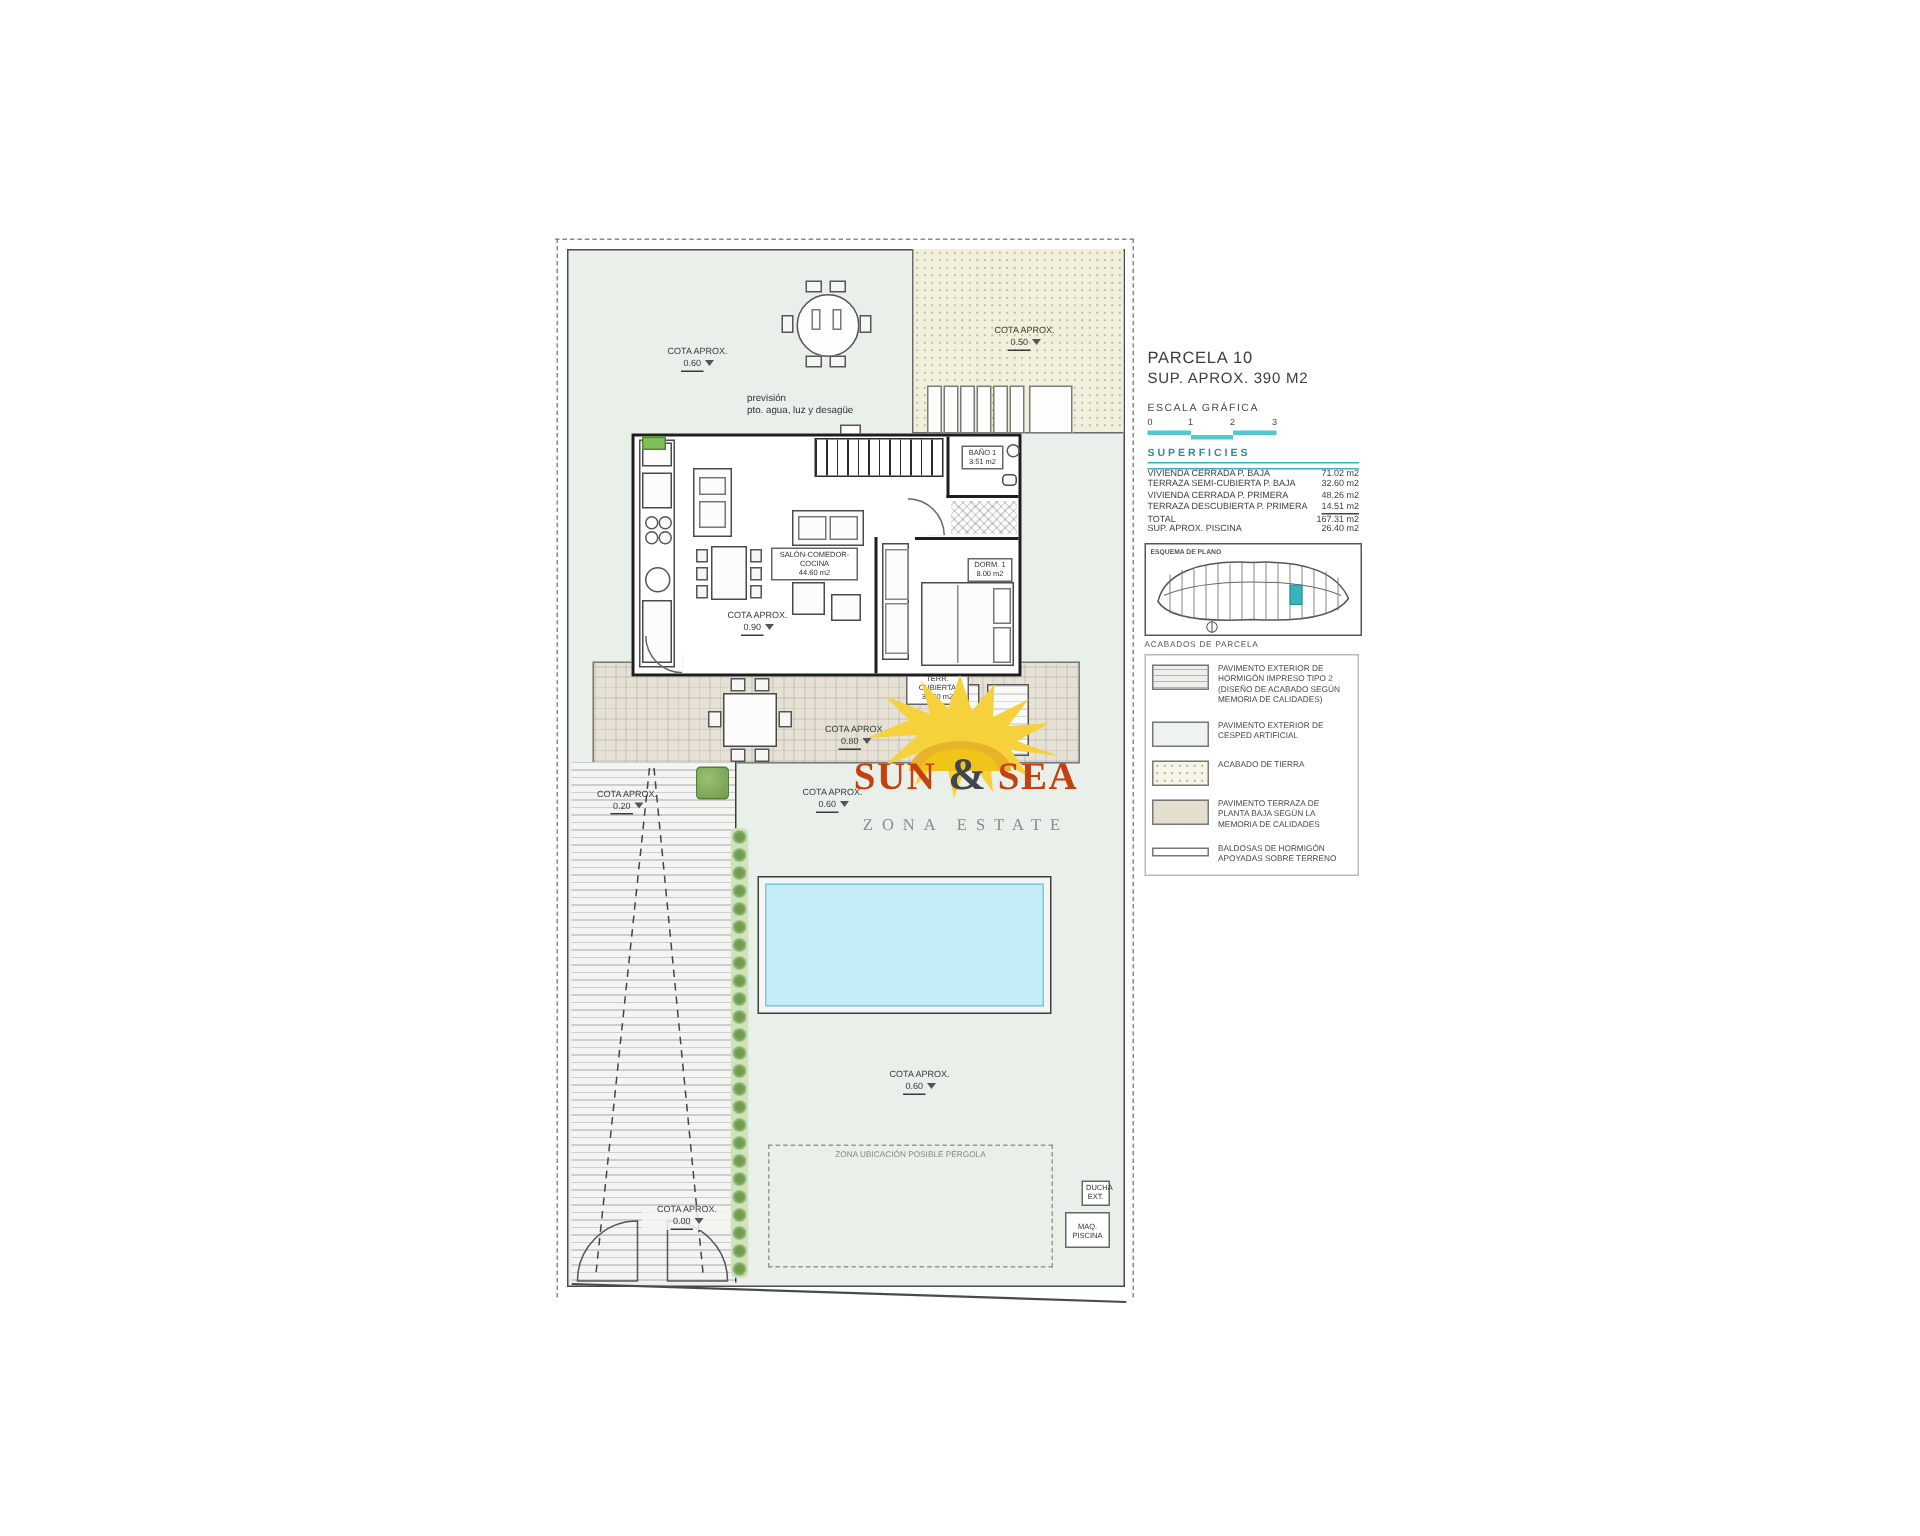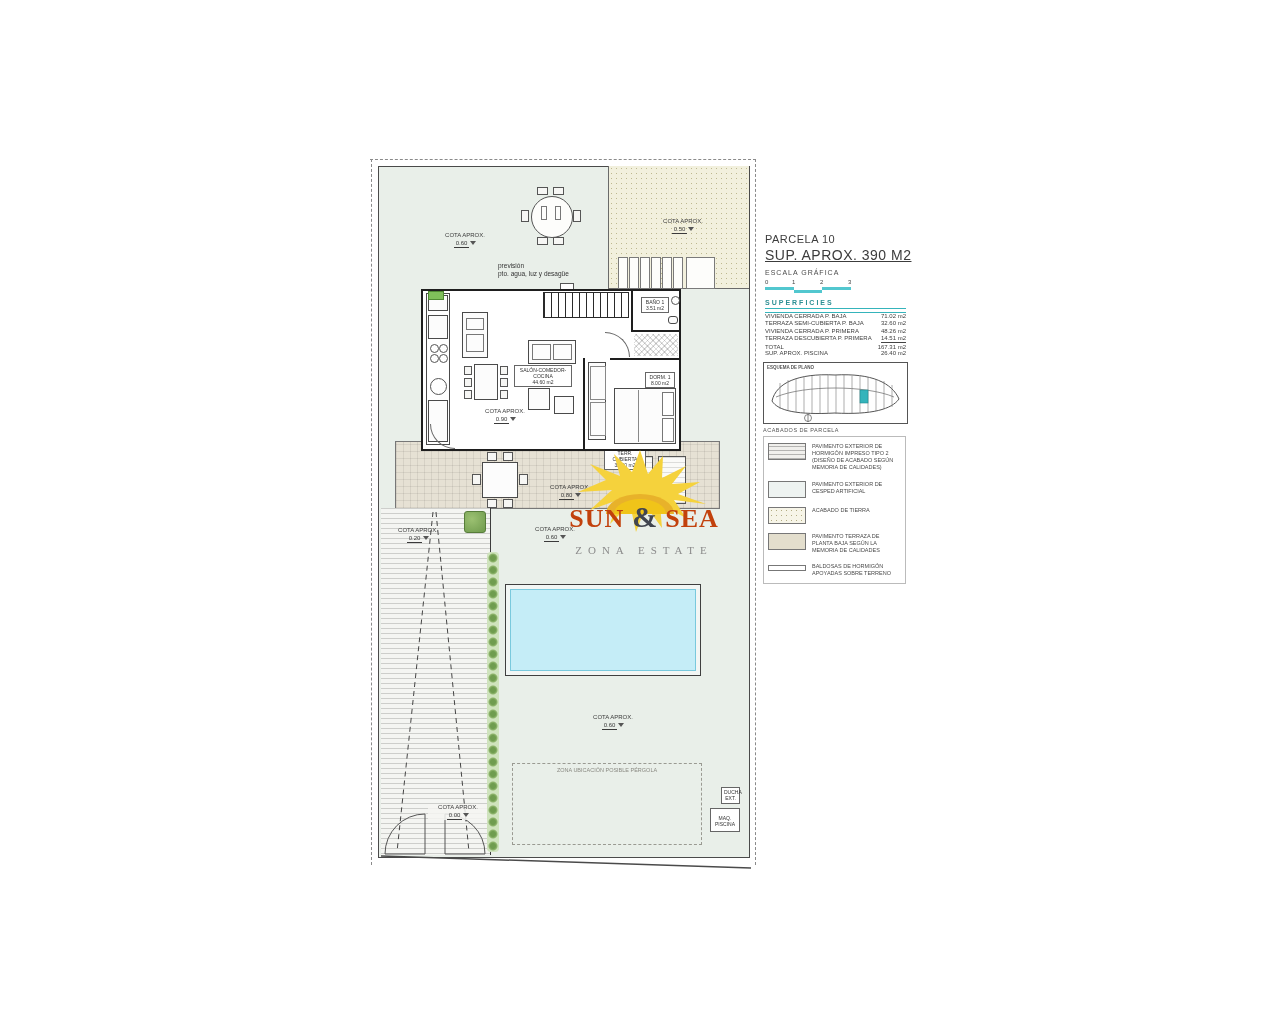--- a/index.html
+++ b/index.html
@@ -32,21 +32,21 @@
   .lounger{border:1px solid #555;background:#fafaf8 repeating-linear-gradient(0deg,rgba(0,0,0,.12) 0 1px,transparent 1px 5px);}
   
   .cota{text-align:center;font-size:6px;color:#3a3a3a;line-height:1.25;}
   .cota .v{display:inline-block;border-bottom:1px solid #3a3a3a;padding:0 2px;}
   .tri{display:inline-block;width:0;height:0;border-left:3px solid transparent;border-right:3px solid transparent;border-top:4px solid #555;margin-left:1px;vertical-align:middle;}
   .tagbox{background:#fff;border:0.5px solid #666;font-size:5px;line-height:1.2;text-align:center;color:#333;padding:1px 2px;box-sizing:border-box;}
   .note{font-size:6.5px;color:#333;line-height:1.3;}
   .tiny{font-size:5.5px;color:#555;}
   
   .panel-title{font-size:11px;color:#3c3c3c;letter-spacing:0.5px;}
-  .panel-sub{font-size:14px;color:#3c3c3c;letter-spacing:0.5px;text-decoration:underline;}
+  .panel-sub{font-size:10px;color:#3c3c3c;letter-spacing:0.5px;}
   .panel-h{font-size:7px;color:#4a4a4a;letter-spacing:1px;}
   .sup-title{font-size:7px;color:#2d8f94;letter-spacing:2px;font-weight:bold;}
   .sup-underline{height:3px;border-top:1.5px solid #35b4bb;border-bottom:0.5px solid #35b4bb;}
   .sup-row{display:flex;justify-content:space-between;font-size:6px;color:#3f3f3f;line-height:1.08;}
   .sup-row .val{text-align:right;white-space:nowrap;}
   .scale-seg{position:absolute;height:3px;background:#52c7cf;}
   .scale-num{position:absolute;font-size:6px;color:#444;top:0;}
   .keyplan{border:1px solid #555;background:#fff;}
   .legend-title{font-size:5.5px;color:#555;letter-spacing:0.5px;}
   .legend-row{display:flex;gap:6px;align-items:flex-start;}

